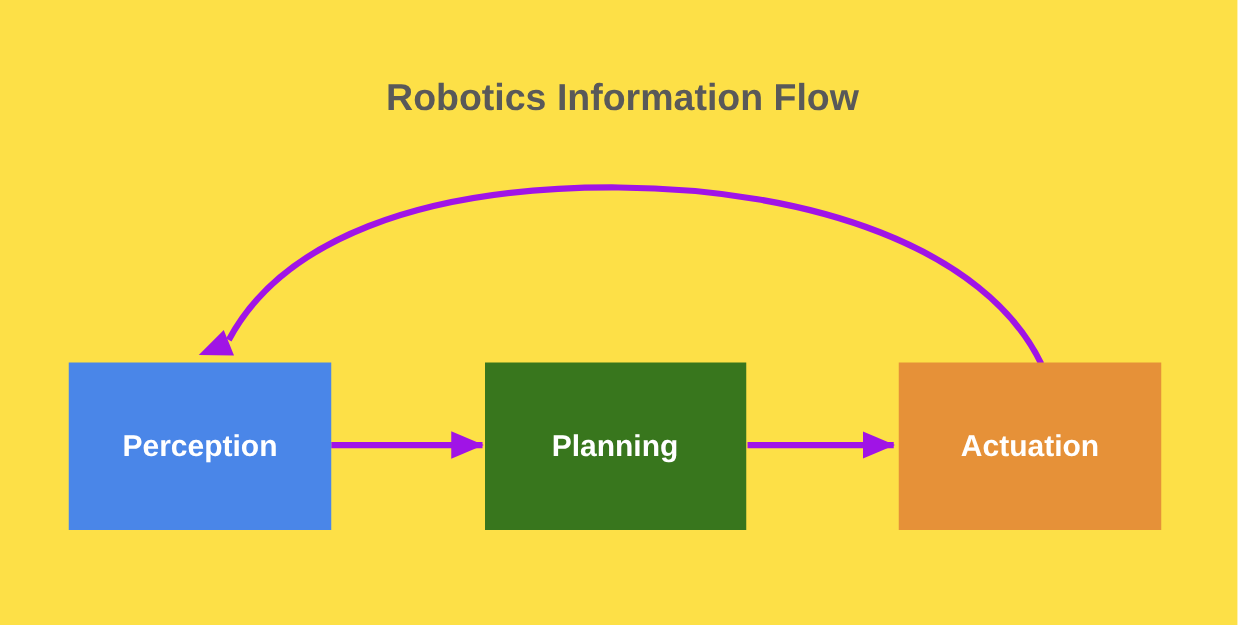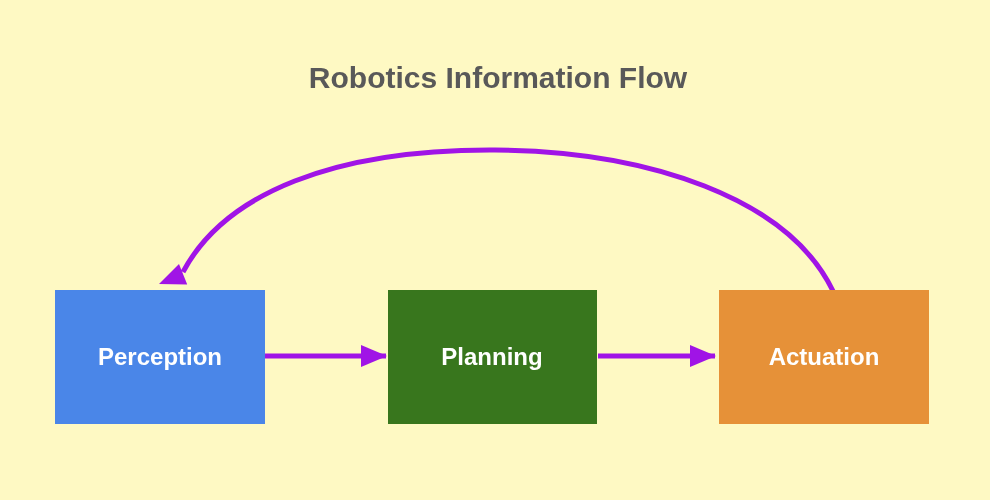--- a/index.html
+++ b/index.html
@@ -8,21 +8,21 @@
     background: #ffffff;
     width: 990px;
     height: 500px;
     overflow: hidden;
     font-family: "Liberation Sans", sans-serif;
   }
   .diagram-wrap {
     position: relative;
     width: 990px;
     height: 500px;
-    background: #fef9c3;
+    background: #fde047;
   }
   svg { display: block; }
   .diagram-title {
     font-family: "Liberation Sans", sans-serif;
     font-size: 30px;
     font-weight: bold;
     text-anchor: middle;
   }
   .node-label {
     font-family: "Liberation Sans", sans-serif;

